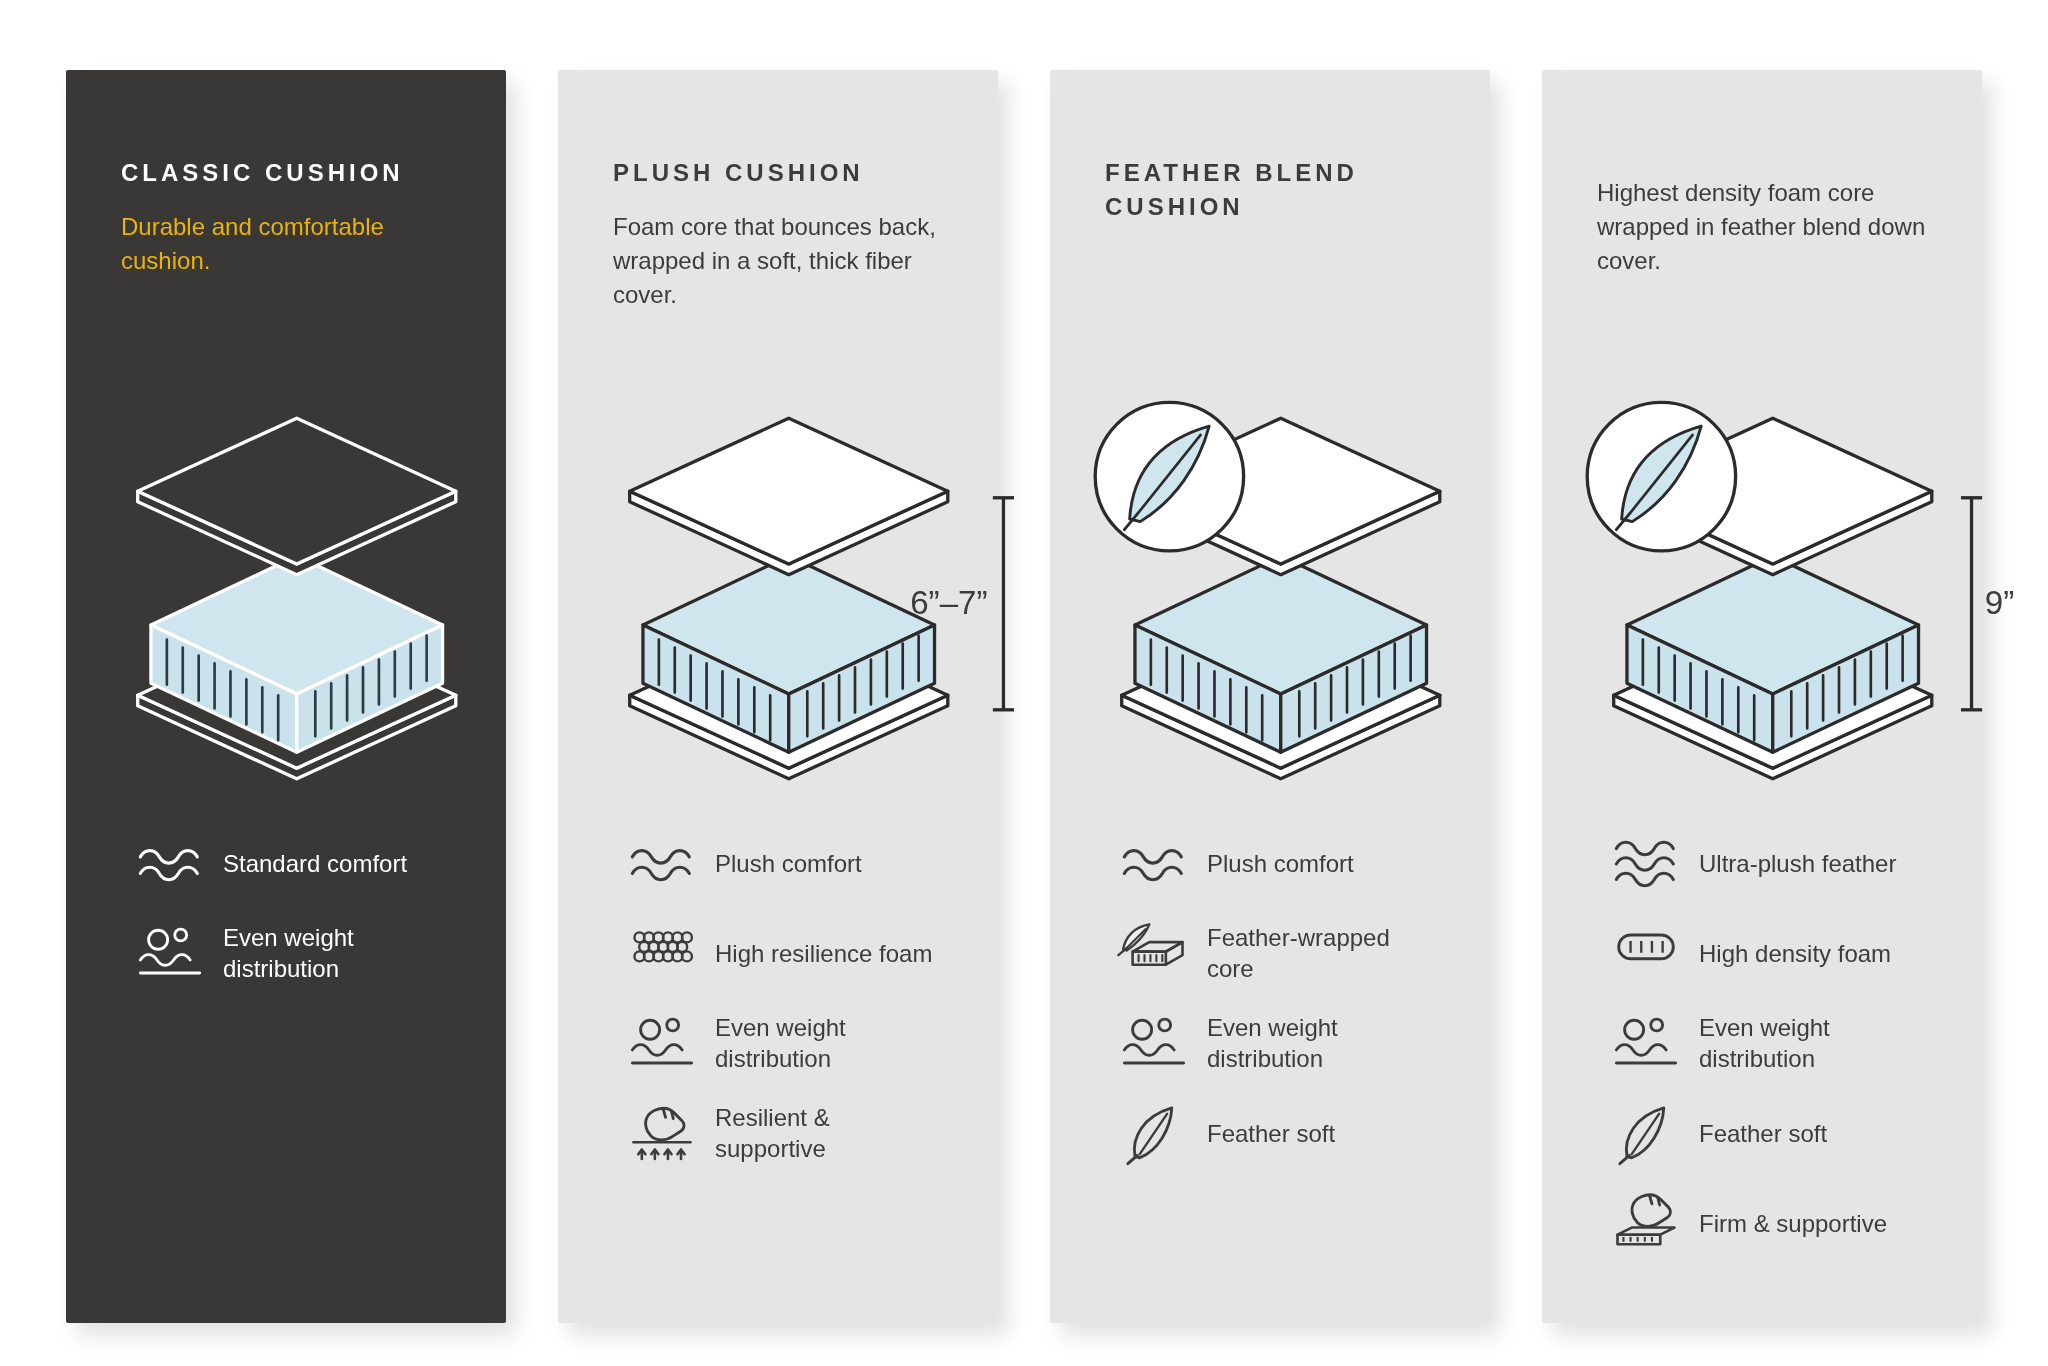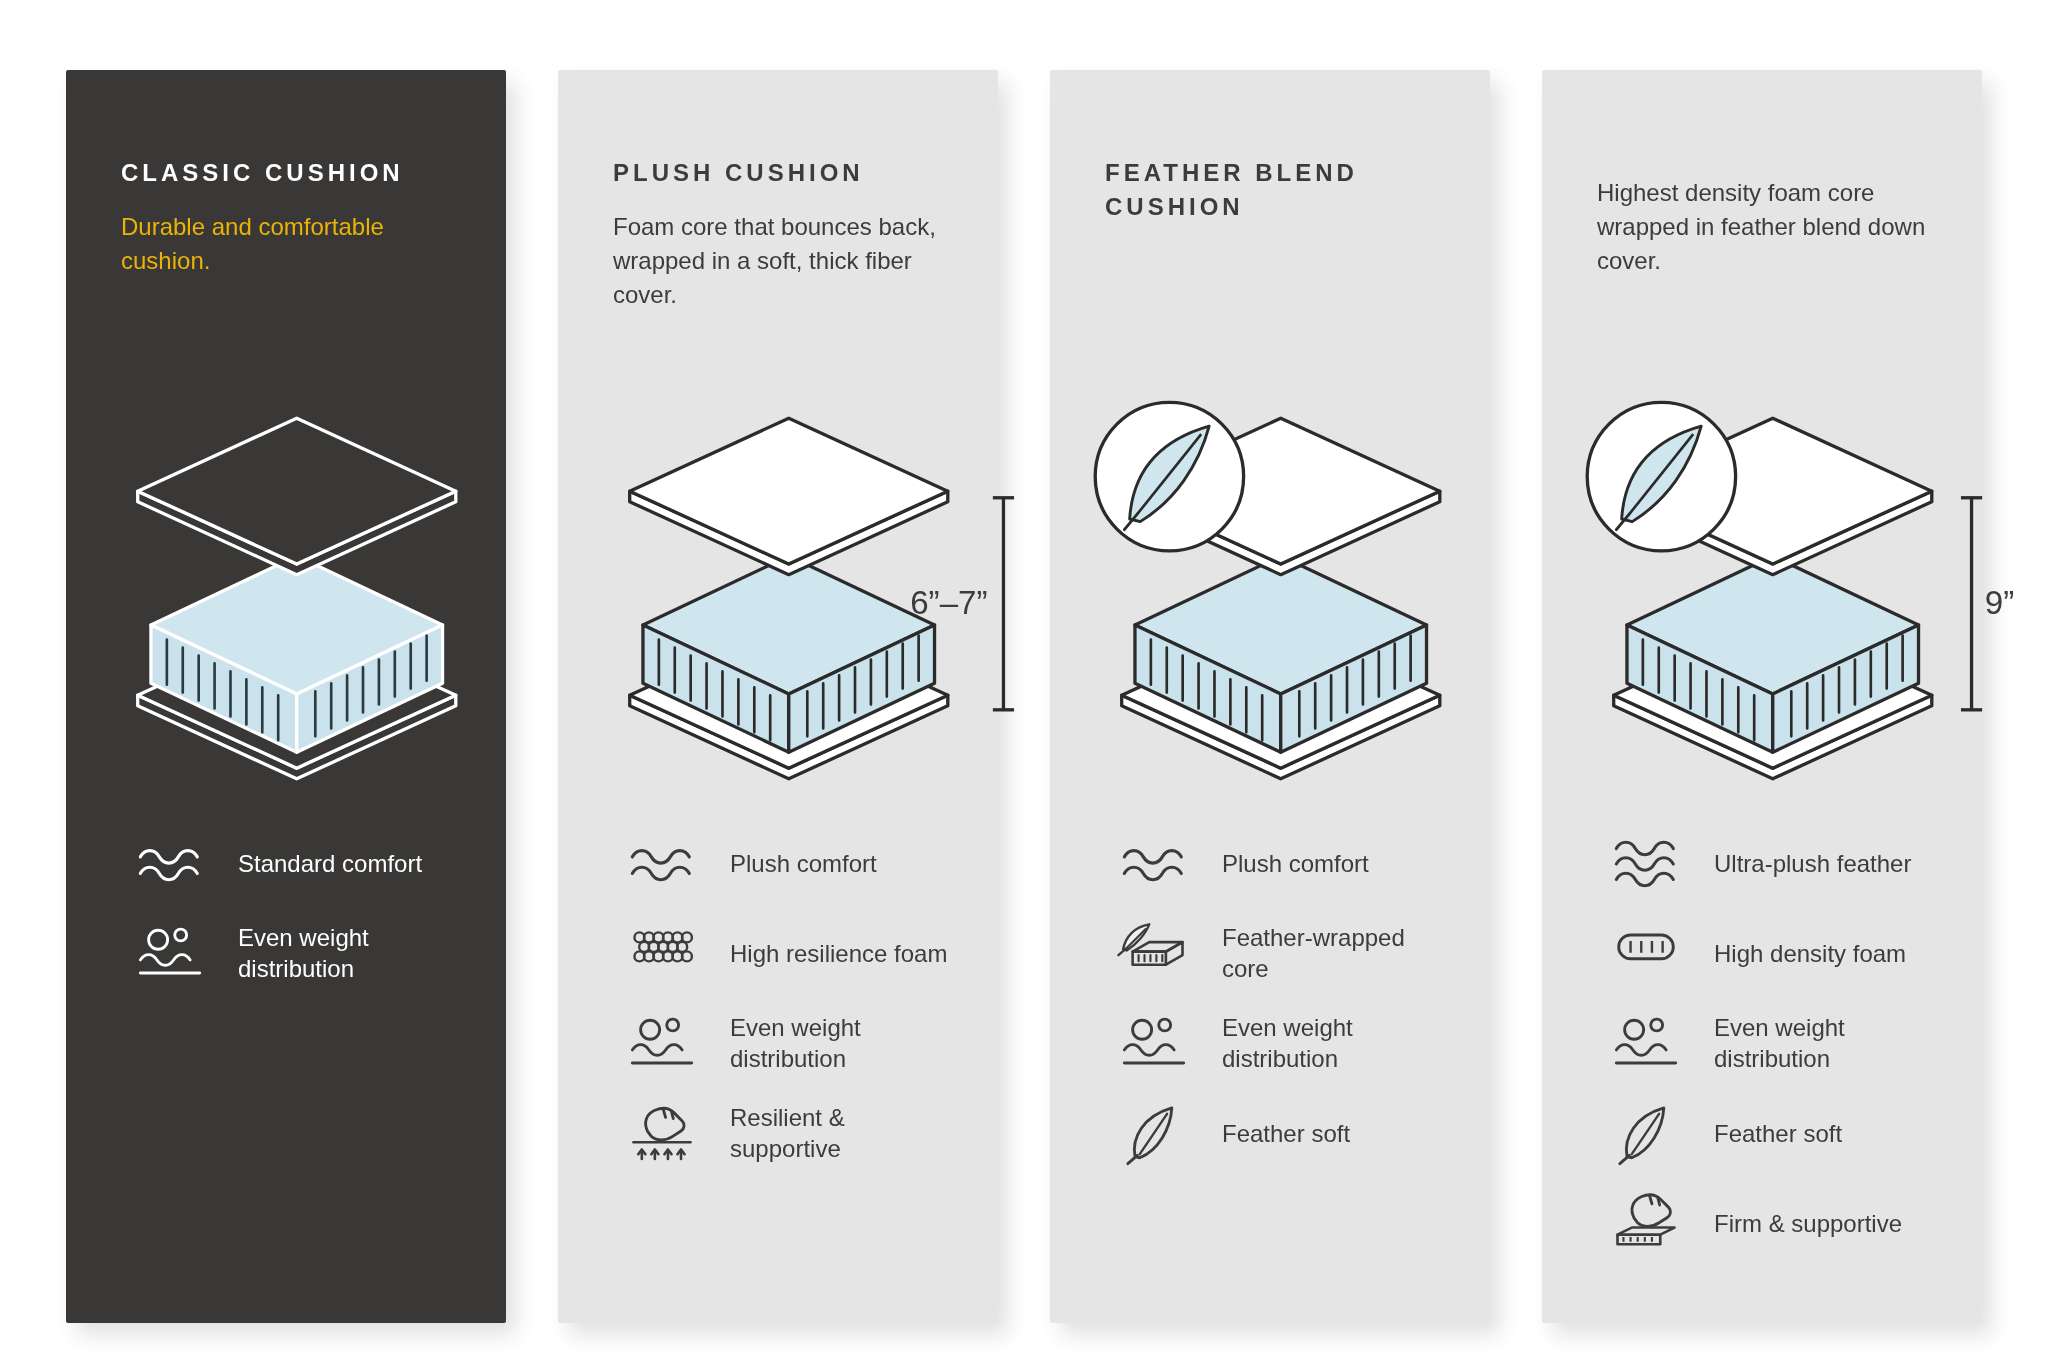--- a/index.html
+++ b/index.html
@@ -39,21 +39,21 @@
   .illustration{
     height:392px;display:flex;align-items:flex-start;
   }
   .stack-svg{width:488px;height:387px;overflow:visible;flex:none;}
   .stack-svg text{
     font-family:"Liberation Sans","DejaVu Sans",sans-serif;
     font-size:25px;fill:currentColor;
   }
   .dim line{stroke:var(--line);stroke-width:2.5;}
   .features{list-style:none;margin:36px 0 0;padding:0 26px 0 64px;}
-  .feature{display:flex;align-items:center;gap:28px;margin-bottom:28px;}
+  .feature{display:flex;align-items:center;gap:13px;margin-bottom:28px;}
   .feature-icon{width:80px;min-width:80px;height:62px;display:flex;align-items:center;justify-content:center;}
   .feature-icon svg{width:76px;height:62px;overflow:visible;}
   .feature-label{font-size:24px;line-height:1.28;max-width:230px;}
 </style>
 </head>
 <body>
 
 <svg aria-hidden="true" style="position:absolute;width:0;height:0">
   <defs>
     <g id="plate">

